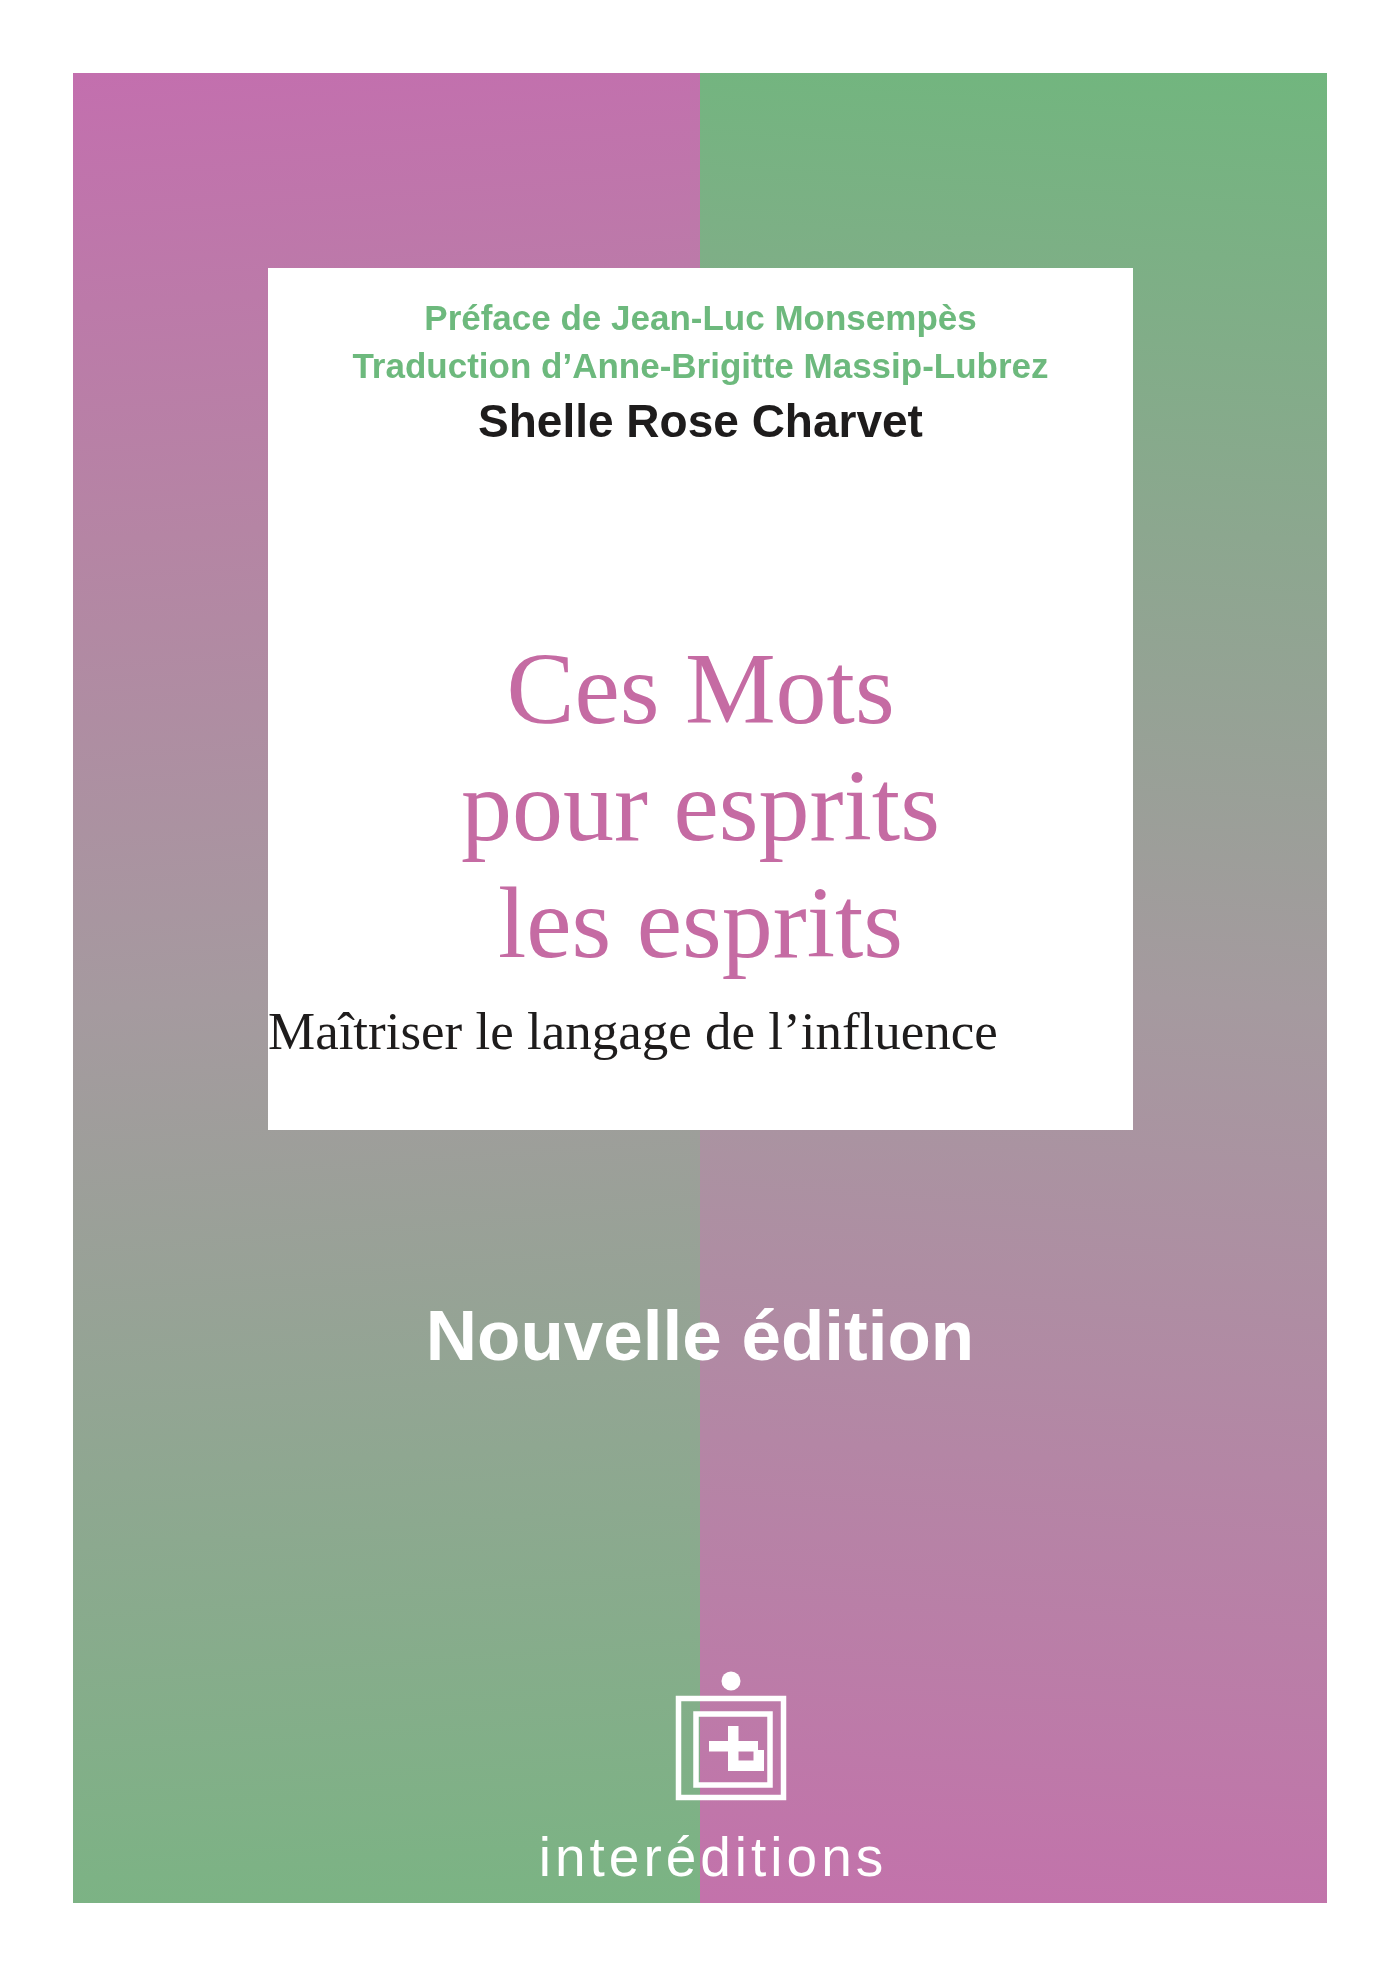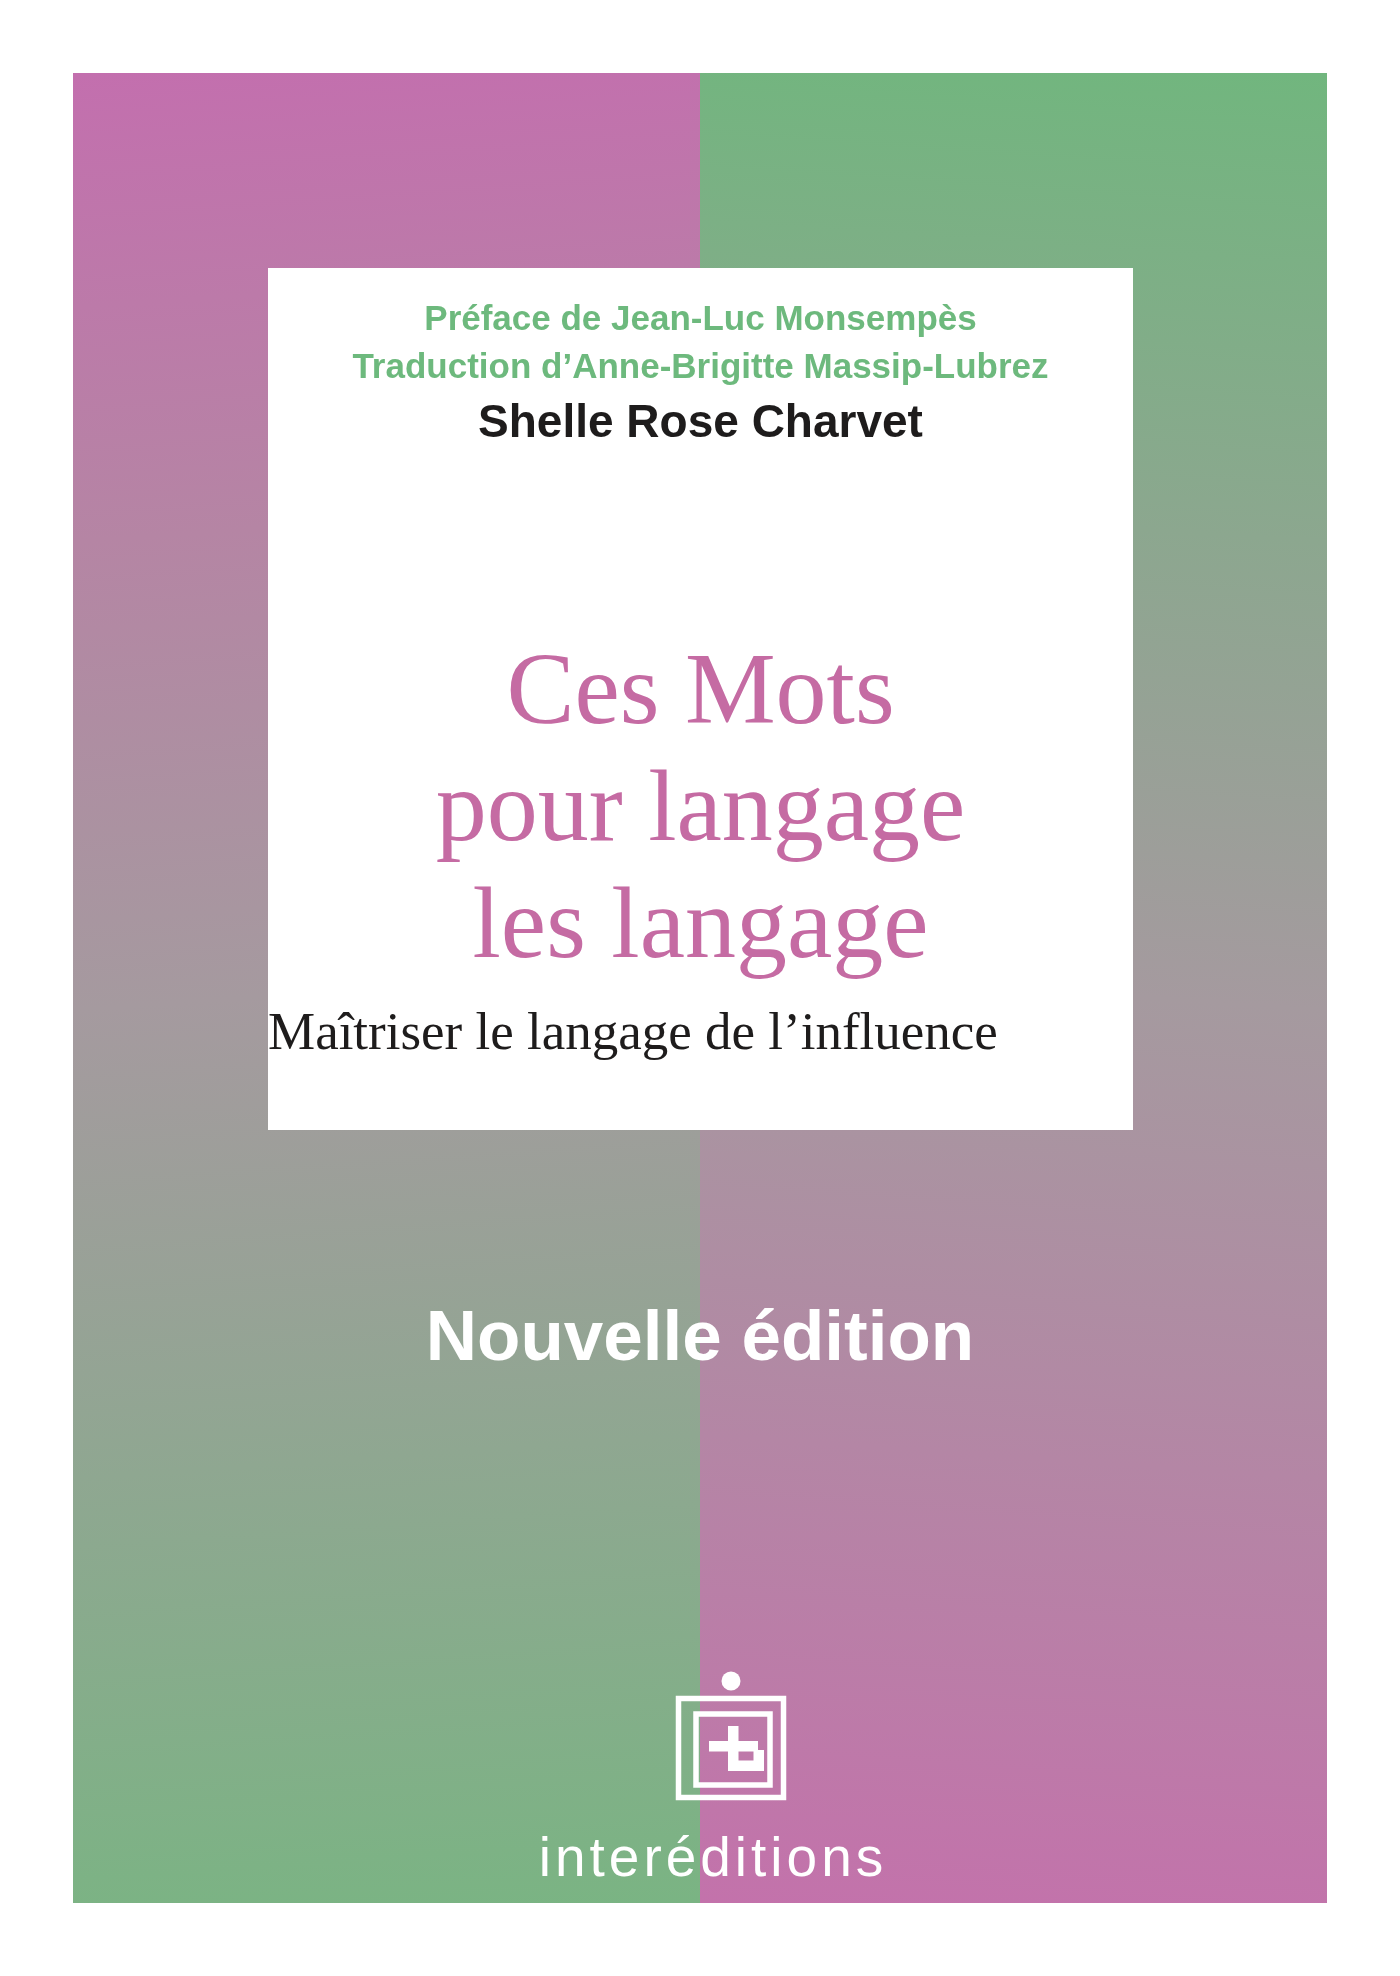--- a/index.html
+++ b/index.html
@@ -48,22 +48,22 @@
   <div class="col col-right"></div>
 
   <div class="title-card">
     <div class="preface">
       <div>Préface de Jean-Luc Monsempès</div>
       <div>Traduction d’Anne-Brigitte Massip-Lubrez</div>
     </div>
     <div class="author">Shelle Rose Charvet</div>
     <div class="title">
       <div>Ces Mots</div>
-      <div>pour langage</div>
-      <div>les langage</div>
+      <div>pour esprits</div>
+      <div>les esprits</div>
     </div>
     <div class="subtitle">Maîtriser le langage de l’influence</div>
   </div>
 
   <div class="edition">Nouvelle édition</div>
 
   <div class="logo-wrap">
     <svg width="118" height="132" viewBox="0 0 118 132" xmlns="http://www.w3.org/2000/svg">
 
       <circle cx="58" cy="10" r="9.5" fill="#ffffff"></circle>

